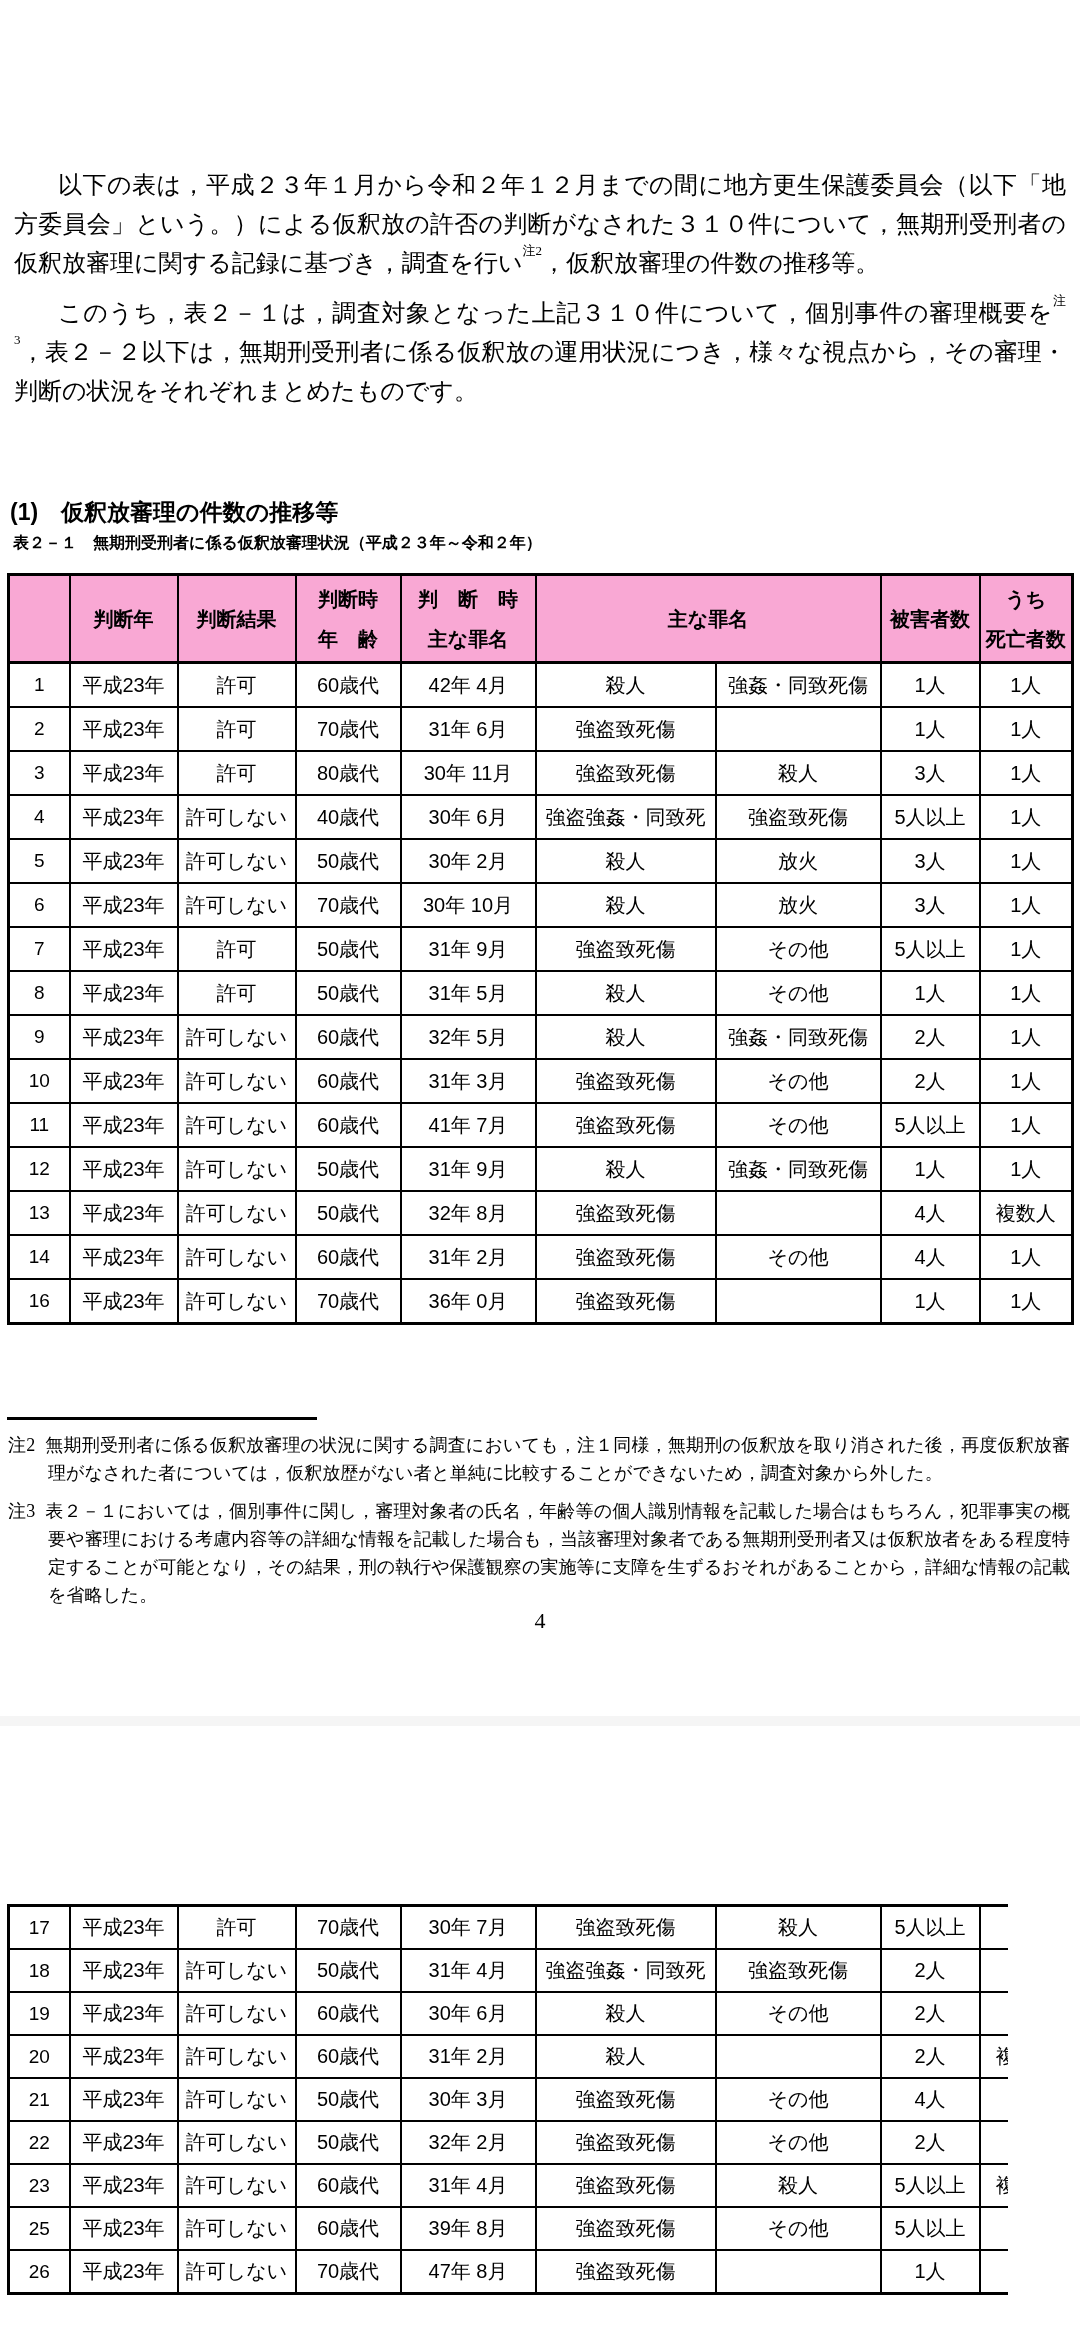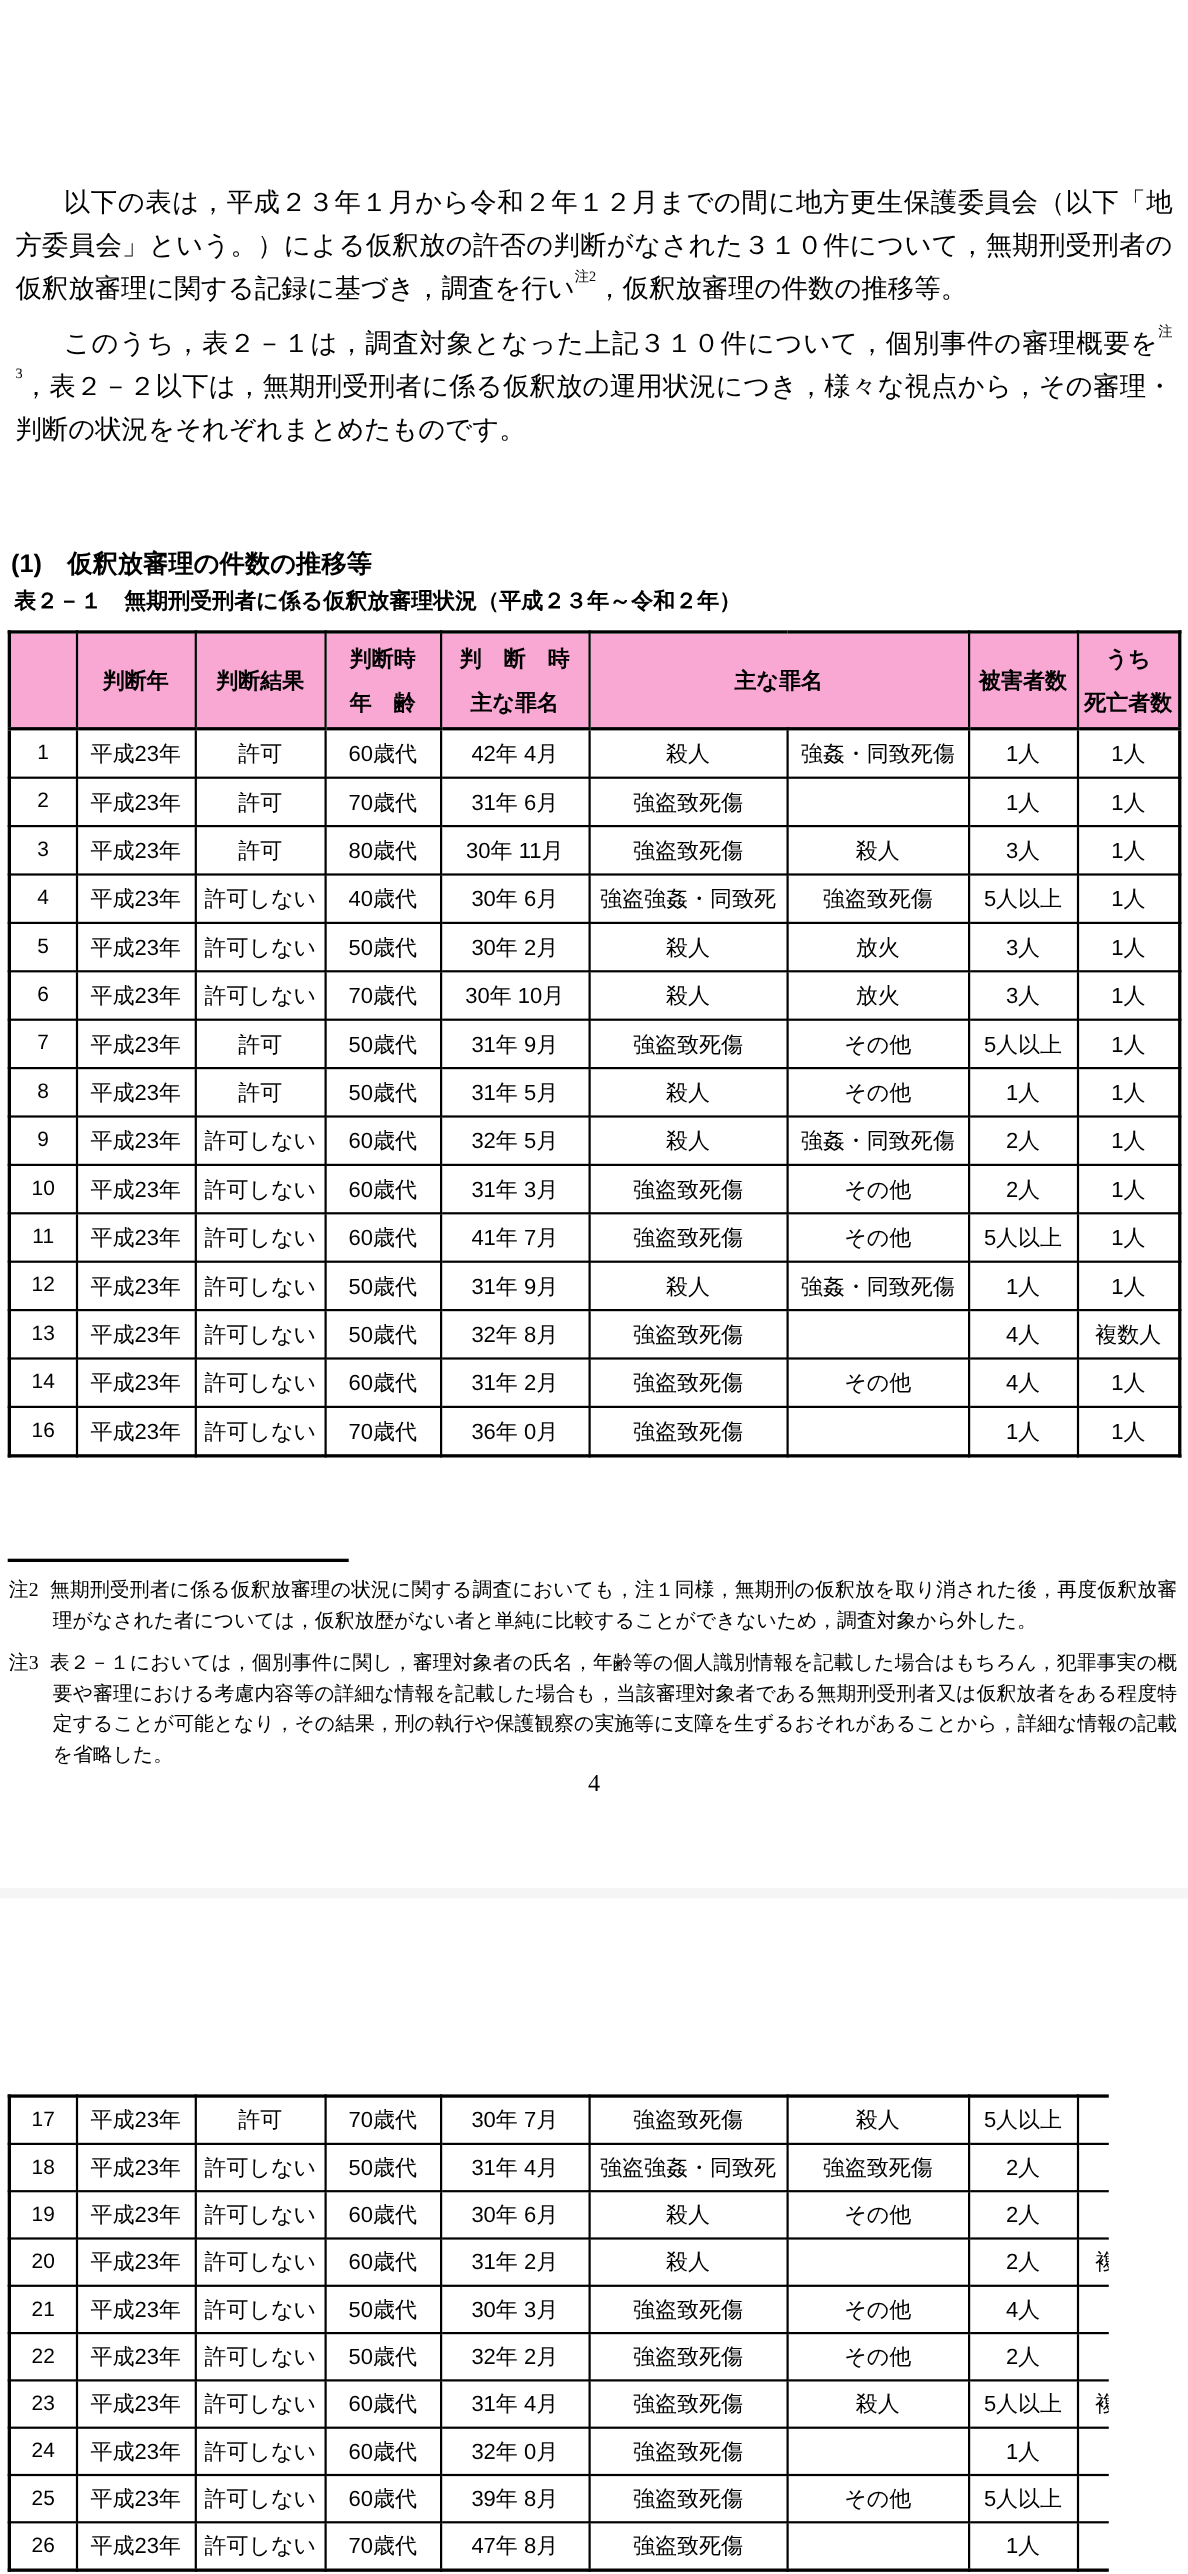--- a/index.html
+++ b/index.html
@@ -27,21 +27,21 @@
   sup.note-ref{font-size:13px;vertical-align:top;line-height:1;}
 
   .section-heading{
     position:absolute;top:497px;left:10px;
     font-family:Liberation Sans, sans-serif;
     font-size:23px;font-weight:bold;
   }
   .table-title{
     position:absolute;top:533px;left:13px;
     font-family:"Liberation Sans","DejaVu Sans",sans-serif;
-    font-size:20px;font-weight:bold;
+    font-size:16px;font-weight:bold;
   }
 
   table.audit{
     border-collapse:collapse;table-layout:fixed;width:1064px;
     font-family:"Liberation Sans","DejaVu Sans",sans-serif;
     border:3px solid #000;
   }
   .table-1{position:absolute;top:573px;left:7px;}
   .table-2{position:absolute;top:178px;left:7px;border-top:none;}
   .table-2 tr:first-child td{border-top:none;}
@@ -376,31 +376,20 @@
           <td>平成23年</td>
           <td>許可しない</td>
           <td>60歳代</td>
           <td>31年 4月</td>
           <td>強盗致死傷</td>
           <td>殺人</td>
           <td>5人以上</td>
           <td>複数人</td>
         </tr>
         <tr>
-          <td class="cell-no">24</td>
-          <td>平成23年</td>
-          <td>許可しない</td>
-          <td>60歳代</td>
-          <td>32年 0月</td>
-          <td>強盗致死傷</td>
-          <td></td>
-          <td>1人</td>
-          <td>1人</td>
-        </tr>
-        <tr>
           <td class="cell-no">25</td>
           <td>平成23年</td>
           <td>許可しない</td>
           <td>60歳代</td>
           <td>39年 8月</td>
           <td>強盗致死傷</td>
           <td>その他</td>
           <td>5人以上</td>
           <td>1人</td>
         </tr>

